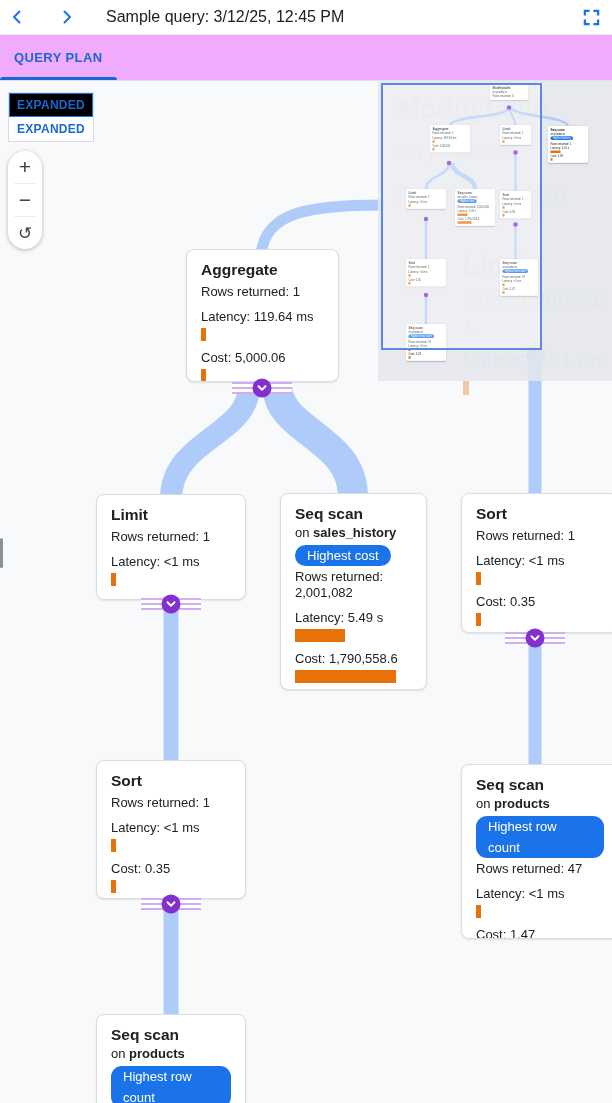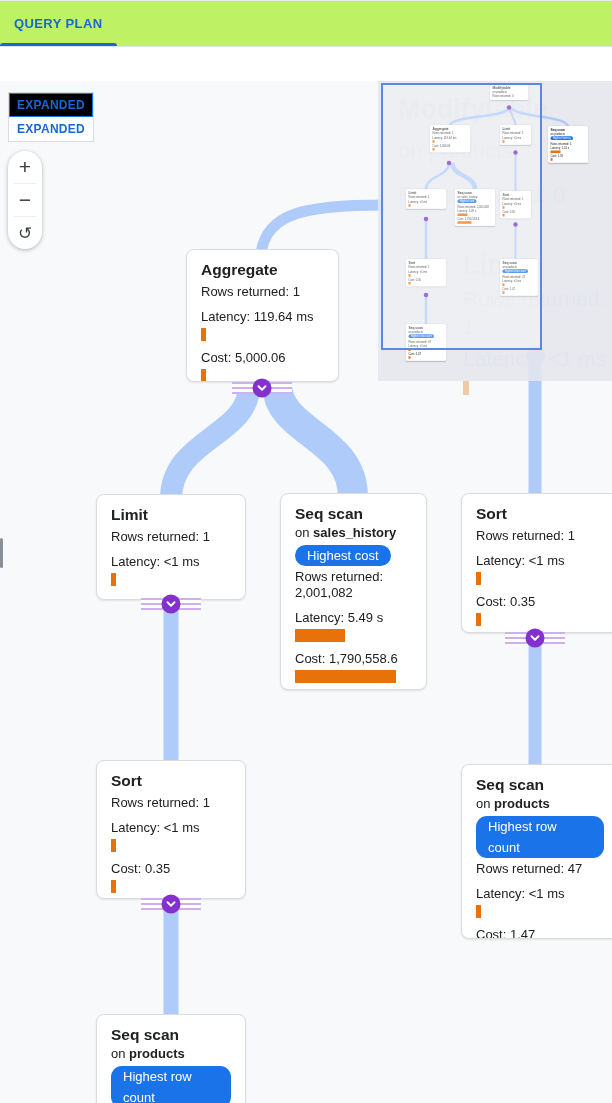--- a/index.html
+++ b/index.html
@@ -6,21 +6,21 @@
   .app{position:relative;width:612px;height:1103px;overflow:hidden;background:#fff;}
 
   
   .hdr{position:relative;height:34px;display:flex;align-items:center;background:#fff;}
   .hdr-btn{width:34px;height:30px;display:flex;align-items:center;justify-content:center;cursor:pointer;}
   .hdr-title{font-size:16px;color:#202124;margin-left:22px;flex:1;}
   .fs-btn{width:34px;height:30px;display:flex;align-items:center;justify-content:center;margin-right:4px;}
   .hdr-sep{height:1px;background:#e8eaed;}
 
   
-  .tabbar{position:relative;height:45px;display:flex;align-items:stretch;background:#bef264;border-bottom:1px solid #e0e3e7;}
+  .tabbar{position:relative;height:45px;display:flex;align-items:stretch;background:#f0abfc;border-bottom:1px solid #e0e3e7;}
   .tab{position:relative;display:flex;align-items:center;padding:0 14px;font-size:13px;font-weight:700;letter-spacing:.4px;color:#5f6368;cursor:pointer;}
   .tab.active{color:#1967d2;}
   .tab.active .underline{position:absolute;left:0;right:0;bottom:0;height:3px;background:#1967d2;border-radius:3px 3px 0 0;}
   .tab.second{margin-left:18px;}
 
   
   .canvas{position:absolute;left:0;top:81px;width:612px;height:1022px;background:#f8f9fa;overflow:hidden;}
   .edges{position:absolute;left:0;top:0;z-index:2;}
   .ghost{position:absolute;z-index:1;color:#d5dae2;}
   .ghost .g-title{font-size:27px;font-weight:700;line-height:32px;}
@@ -61,20 +61,38 @@
   .z-btn.rst{font-size:17px;}
   .z-sep{height:1px;background:#eceef0;margin:0 6px;}
 
   .drag-handle{position:absolute;left:0;top:457px;width:3px;height:30px;background:#8a9097;border-radius:2px;z-index:6;}
 </style>
 </head>
 <body>
 
 <div class="app">
 
+  <div class="hdr">
+    <div class="hdr-btn">
+      <svg width="16" height="16" viewBox="0 0 16 16">
+          <path d="M10.5 2.5 L5 8 L10.5 13.5" stroke="#1a73e8" stroke-width="2" fill="none" stroke-linecap="round" stroke-linejoin="round"></path>
+        </svg>
+    </div>
+    <div class="hdr-btn" style="margin-left:16px;">
+      <svg width="16" height="16" viewBox="0 0 16 16">
+          <path d="M5.5 2.5 L11 8 L5.5 13.5" stroke="#1a73e8" stroke-width="2" fill="none" stroke-linecap="round" stroke-linejoin="round"></path>
+        </svg>
+    </div>
+    <div class="hdr-title">Sample query: 3/12/25, 12:45 PM</div>
+    <div class="fs-btn">
+      <svg width="17" height="17" viewBox="0 0 18 18">
+        <path d="M2 7 V2 H7 M11 2 H16 V7 M16 11 V16 H11 M7 16 H2 V11" stroke="#1a73e8" stroke-width="2.4" fill="none"></path>
+      </svg>
+    </div>
+  </div>
   <div class="hdr-sep"></div>
 
   <div class="tabbar">
     <div class="tab active">
       <span>QUERY PLAN</span>
       <div class="underline"></div>
     </div>
   </div>
 
   <div class="canvas">

